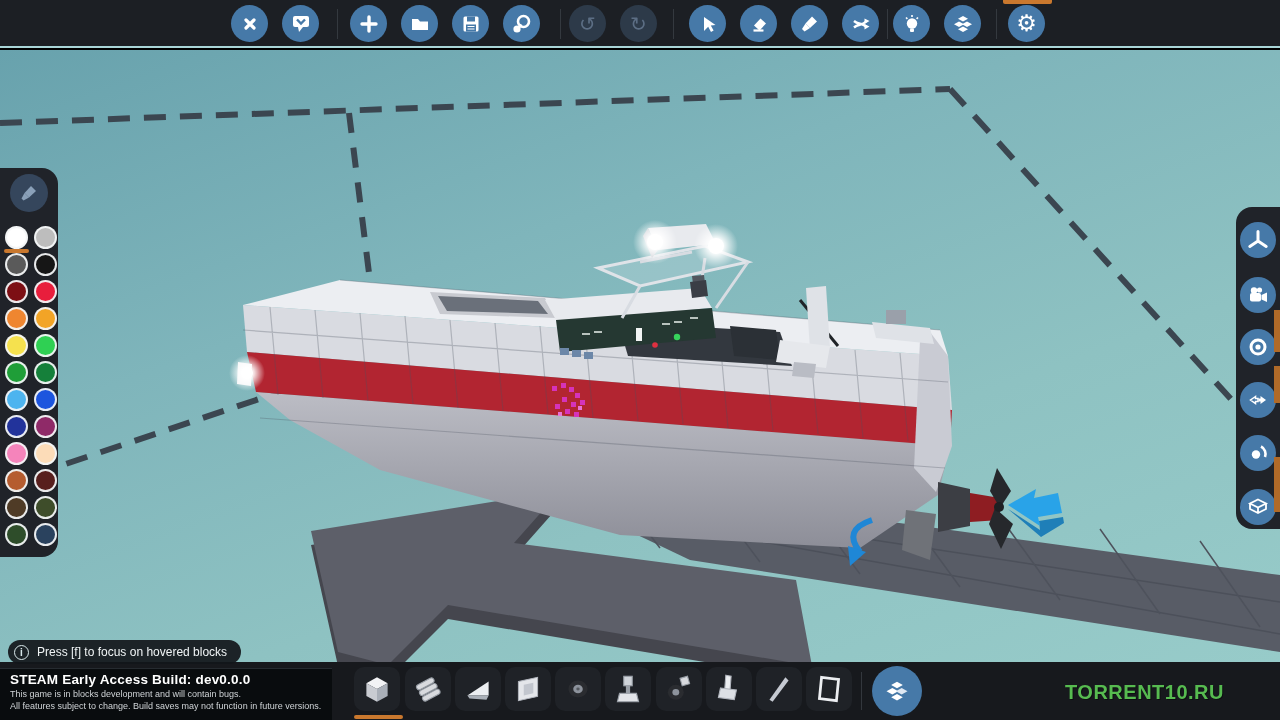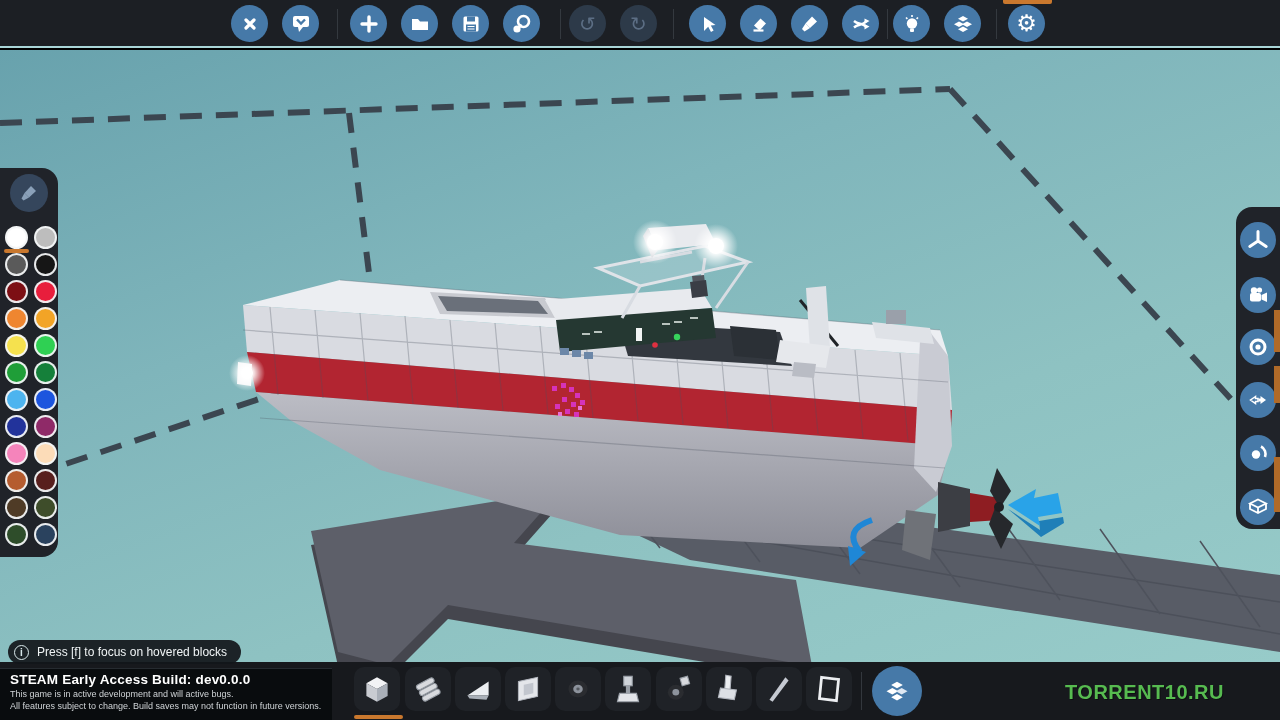--- a/index.html
+++ b/index.html
@@ -493,19 +493,19 @@
         <polygon points="12,4 17,6.8 12,9.6 7,6.8" fill="#fff"></polygon>
         <polygon points="8,9.5 13,12.3 8,15.1 3,12.3" fill="#fff"></polygon>
         <polygon points="16,9.5 21,12.3 16,15.1 11,12.3" fill="#dfe8f2"></polygon>
         <polygon points="12,14.5 17,17.3 12,20.1 7,17.3" fill="#fff"></polygon>
       </svg>
     </div>
   </div>
 
   <div class="buildinfo">
     <div class="bi-title">STEAM Early Access Build: dev0.0.0</div>
-    <div class="bi-line">This game is in active development and will active bugs.</div>
+    <div class="bi-line">This game is in blocks development and will contain bugs.</div>
     <div class="bi-line">All features subject to change. Build saves may not function in future versions.</div>
   </div>
 
   <div class="watermark">TORRENT10.RU</div>
 
 </div>
 
 </body></html>

